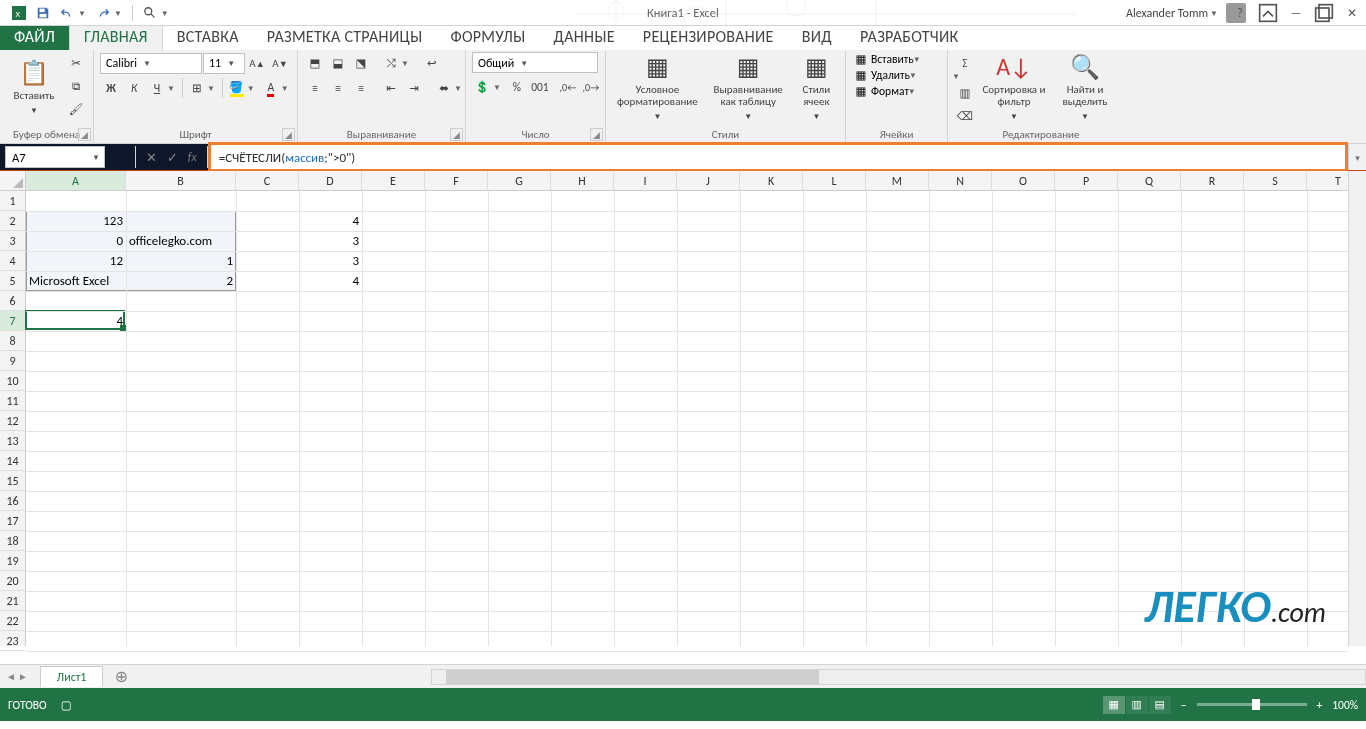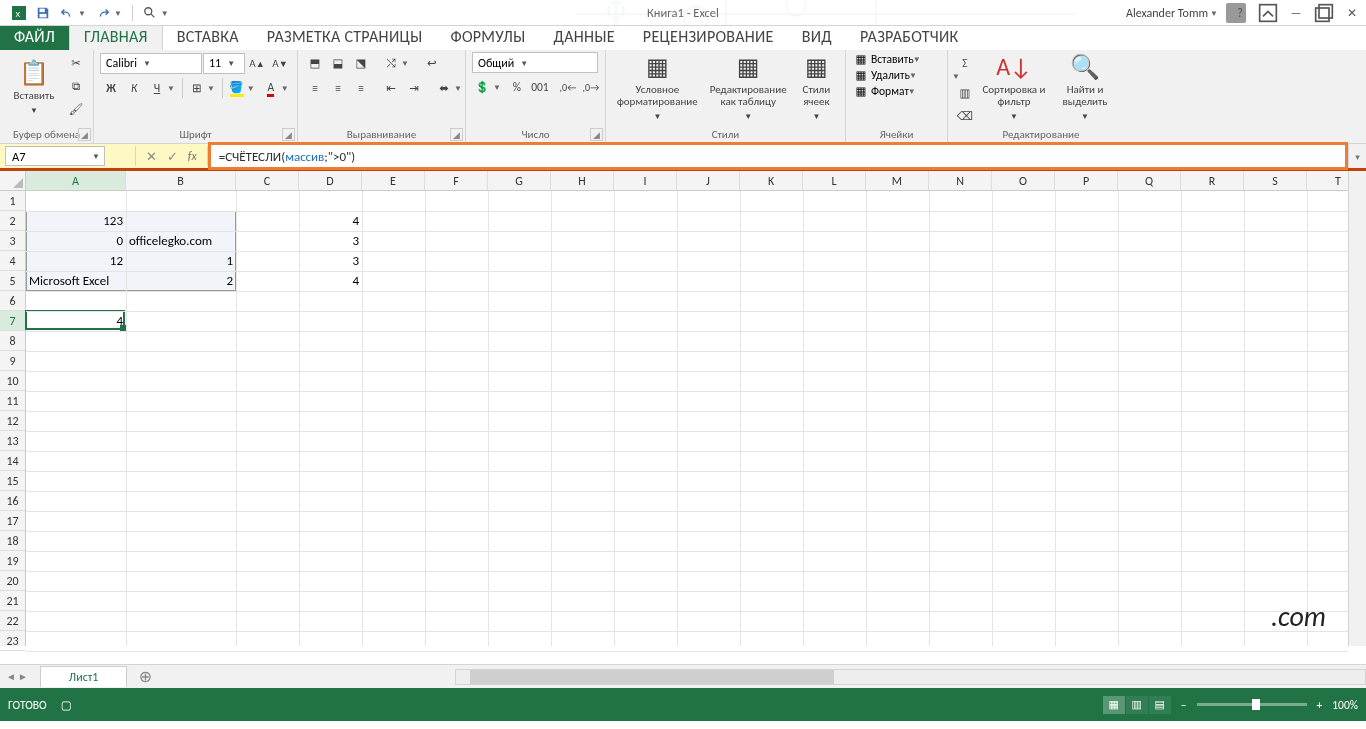--- a/index.html
+++ b/index.html
@@ -25,21 +25,21 @@
 .rgroup-label { text-align:center; color:#666; font-size:11px; padding-bottom:2px; position:relative; }
 .dlg-launcher { position:absolute; right:2px; bottom:2px; width:13px; height:13px; font-size:9px; color:#888; border:1px solid #ccc; display:flex; align-items:center; justify-content:center; }
 .rbtn { display:flex; align-items:center; justify-content:center; min-width:22px; height:22px; color:#444; border:1px solid transparent; }
 .big-btn { display:flex; flex-direction:column; align-items:center; justify-content:center; width:58px; height:70px; color:#444; font-size:11px; text-align:center; line-height:1.15; gap:3px; }
 .big-btn .ico { font-size:24px; }
 .vcol { display:flex; flex-direction:column; gap:1px; }
 .hrow { display:flex; gap:1px; align-items:center; }
 .combo { background:#fff; border:1px solid #c0c0c0; height:21px; display:flex; align-items:center; padding:0 3px 0 5px; font-size:12px; gap:6px; }
 .combo .arr { font-size:8px; color:#555; }
 .mini { font-size:11px; color:#444; }
-.fbar { height:27px; background:#fef9c3; border-bottom:3px solid #c2410c; display:flex; align-items:stretch;text-align:center; }
+.fbar { height:27px; background:#0f172a; border-bottom:1px solid #c2410c; display:flex; align-items:stretch;text-align:center; }
 .namebox { width:100px; background:#fff; border:1px solid #c0c0c0; margin:2px 0 2px 5px; display:flex; align-items:center; justify-content:space-between; padding:0 4px 0 6px; font-size:12.5px; }
 .namebox .arr { font-size:8px; color:#555; }
 .fx-btns { display:flex; align-items:center; gap:10px; padding:0 10px; border-left:1px solid #d4d4d4; border-right:1px solid #d4d4d4; margin:2px 0 2px 30px; }
 .fx-btn { color:#888; font-size:13px; }
 .fx-label { font-style:italic; color:#777; font-size:12px; }
 .formula-input { flex:1; background:#fff; display:flex; align-items:center; padding:0 8px; font-size:13px; font-family:Calibri,Arial; border:3px solid #ed7d31; margin:-2px 0; position:relative; }
 .formula-input .fn-name { color:#2f2f2f; }
 .formula-input .fn-arg { color:#1f6fc2; }
 .formula-expand { width:18px; display:flex; align-items:center; justify-content:center; background:#f1f1f1; border-left:1px solid #d4d4d4; font-size:9px; color:#777; }
 .grid-wrap { position:relative; height:493px; background:#fff; overflow:hidden; }
@@ -56,21 +56,21 @@
 .gridline-v { position:absolute; top:0; bottom:0; width:1px; background:#e4e4e4; }
 .gridline-h { position:absolute; left:0; right:0; height:1px; background:#e4e4e4; }
 .cell { position:absolute; height:20px; padding:0 3px; font-size:13px; font-family:Calibri,Arial; line-height:20px; overflow:hidden; white-space:nowrap; }
 .cell.r { text-align:right; }
 .range-sel { position:absolute; border:1px solid #999; background:rgba(180,200,220,.18); pointer-events:none; }
 .active-cell { position:absolute; border:2px solid #217346; pointer-events:none; }
 .active-cell::after{content:"";position:absolute;right:-3px;bottom:-3px;width:6px;height:6px;background:#217346}
 .vscroll { position:absolute; top:0; right:0; width:18px; bottom:18px; background:#f1f1f1; border-left:1px solid #d4d4d4; }
 .hscroll-area { height:24px; background:#f1f1f1; border-top:1px solid #d4d4d4; display:flex; align-items:center; }
 .sheet-nav { display:flex; gap:2px; padding:0 6px; color:#888; font-size:10px; }
-.sheet-tab { background:#fff; border:1px solid #ccc; border-bottom:none; padding:3px 28px; font-size:12px; color:#217346; margin-left:6px; font-weight:500; }
+.sheet-tab { background:#fff; border:1px solid #ccc; border-bottom:none; padding:3px 16px; font-size:12px; color:#217346; margin-left:6px; font-weight:500; }
 .sheet-add { width:20px; height:20px; display:flex; align-items:center; justify-content:center; color:#888; margin-left:8px; border:1px solid transparent; }
 .hscroll-track { flex:1; margin-left:300px; height:16px; background:#eee; border:1px solid #d4d4d4; position:relative; }
 .hscroll-thumb { position:absolute; left:14px; top:0; bottom:0; width:40%; background:#cfcfcf; }
 .statusbar { height:33px; background:#217346; color:#fff; display:flex; align-items:center; font-size:11.5px; padding:0 8px; justify-content:space-between; }
 .sb-right { display:flex; align-items:center; gap:10px; }
 .sb-view { display:flex; gap:1px; }
 .sb-view .v { width:22px; height:18px; display:flex; align-items:center; justify-content:center; background:rgba(255,255,255,.08); font-size:11px; }
 .sb-view .v.a { background:rgba(255,255,255,.25); }
 .zoom-slider { width:110px; height:3px; background:rgba(255,255,255,.4); position:relative; }
 .zoom-slider .th { position:absolute; left:50%; top:-4px; width:8px; height:11px; background:#fff; }
@@ -267,21 +267,21 @@
 
   <div class="rgroup" style="width:240px">
     <div class="rgroup-body">
       <div class="big-btn" style="width:96px">
           <span class="ico">▦</span>
           <span>Условное форматирование</span>
           <span style="font-size:8px">▼</span>
         </div>
       <div class="big-btn" style="width:90px">
           <span class="ico">▦</span>
-          <span>Редактирование как таблицу</span>
+          <span>Выравнивание как таблицу</span>
           <span style="font-size:8px">▼</span>
         </div>
       <div class="big-btn" style="width:48px">
           <span class="ico">▦</span>
           <span>Стили ячеек</span>
           <span style="font-size:8px">▼</span>
         </div>
     </div>
     <div class="rgroup-label">Стили</div>
   </div>
@@ -453,20 +453,21 @@
       <div class="cell r" style="left: 0px; top: 60px; width: 100px;">12</div>
       <div class="cell r" style="left: 100px; top: 60px; width: 110px;">1</div>
       <div class="cell r" style="left: 273px; top: 60px; width: 63px;">3</div>
       <div class="cell" style="left: 0px; top: 80px; width: 100px;">Microsoft Excel</div>
       <div class="cell r" style="left: 100px; top: 80px; width: 110px;">2</div>
       <div class="cell r" style="left: 273px; top: 80px; width: 63px;">4</div>
       <div class="cell r" style="left: 0px; top: 120px; width: 100px;">4</div>
     </div>
   <div class="vscroll"></div>
   <div class="watermark">
+      <span class="w2">ЛЕГКО</span>
       <span class="w3">.com</span>
   </div>
 </div>
 
 <div class="hscroll-area">
   <div class="sheet-nav">
     <span>◄</span>
     <span>►</span>
   </div>
   <div class="sheet-tab">Лист1</div>

